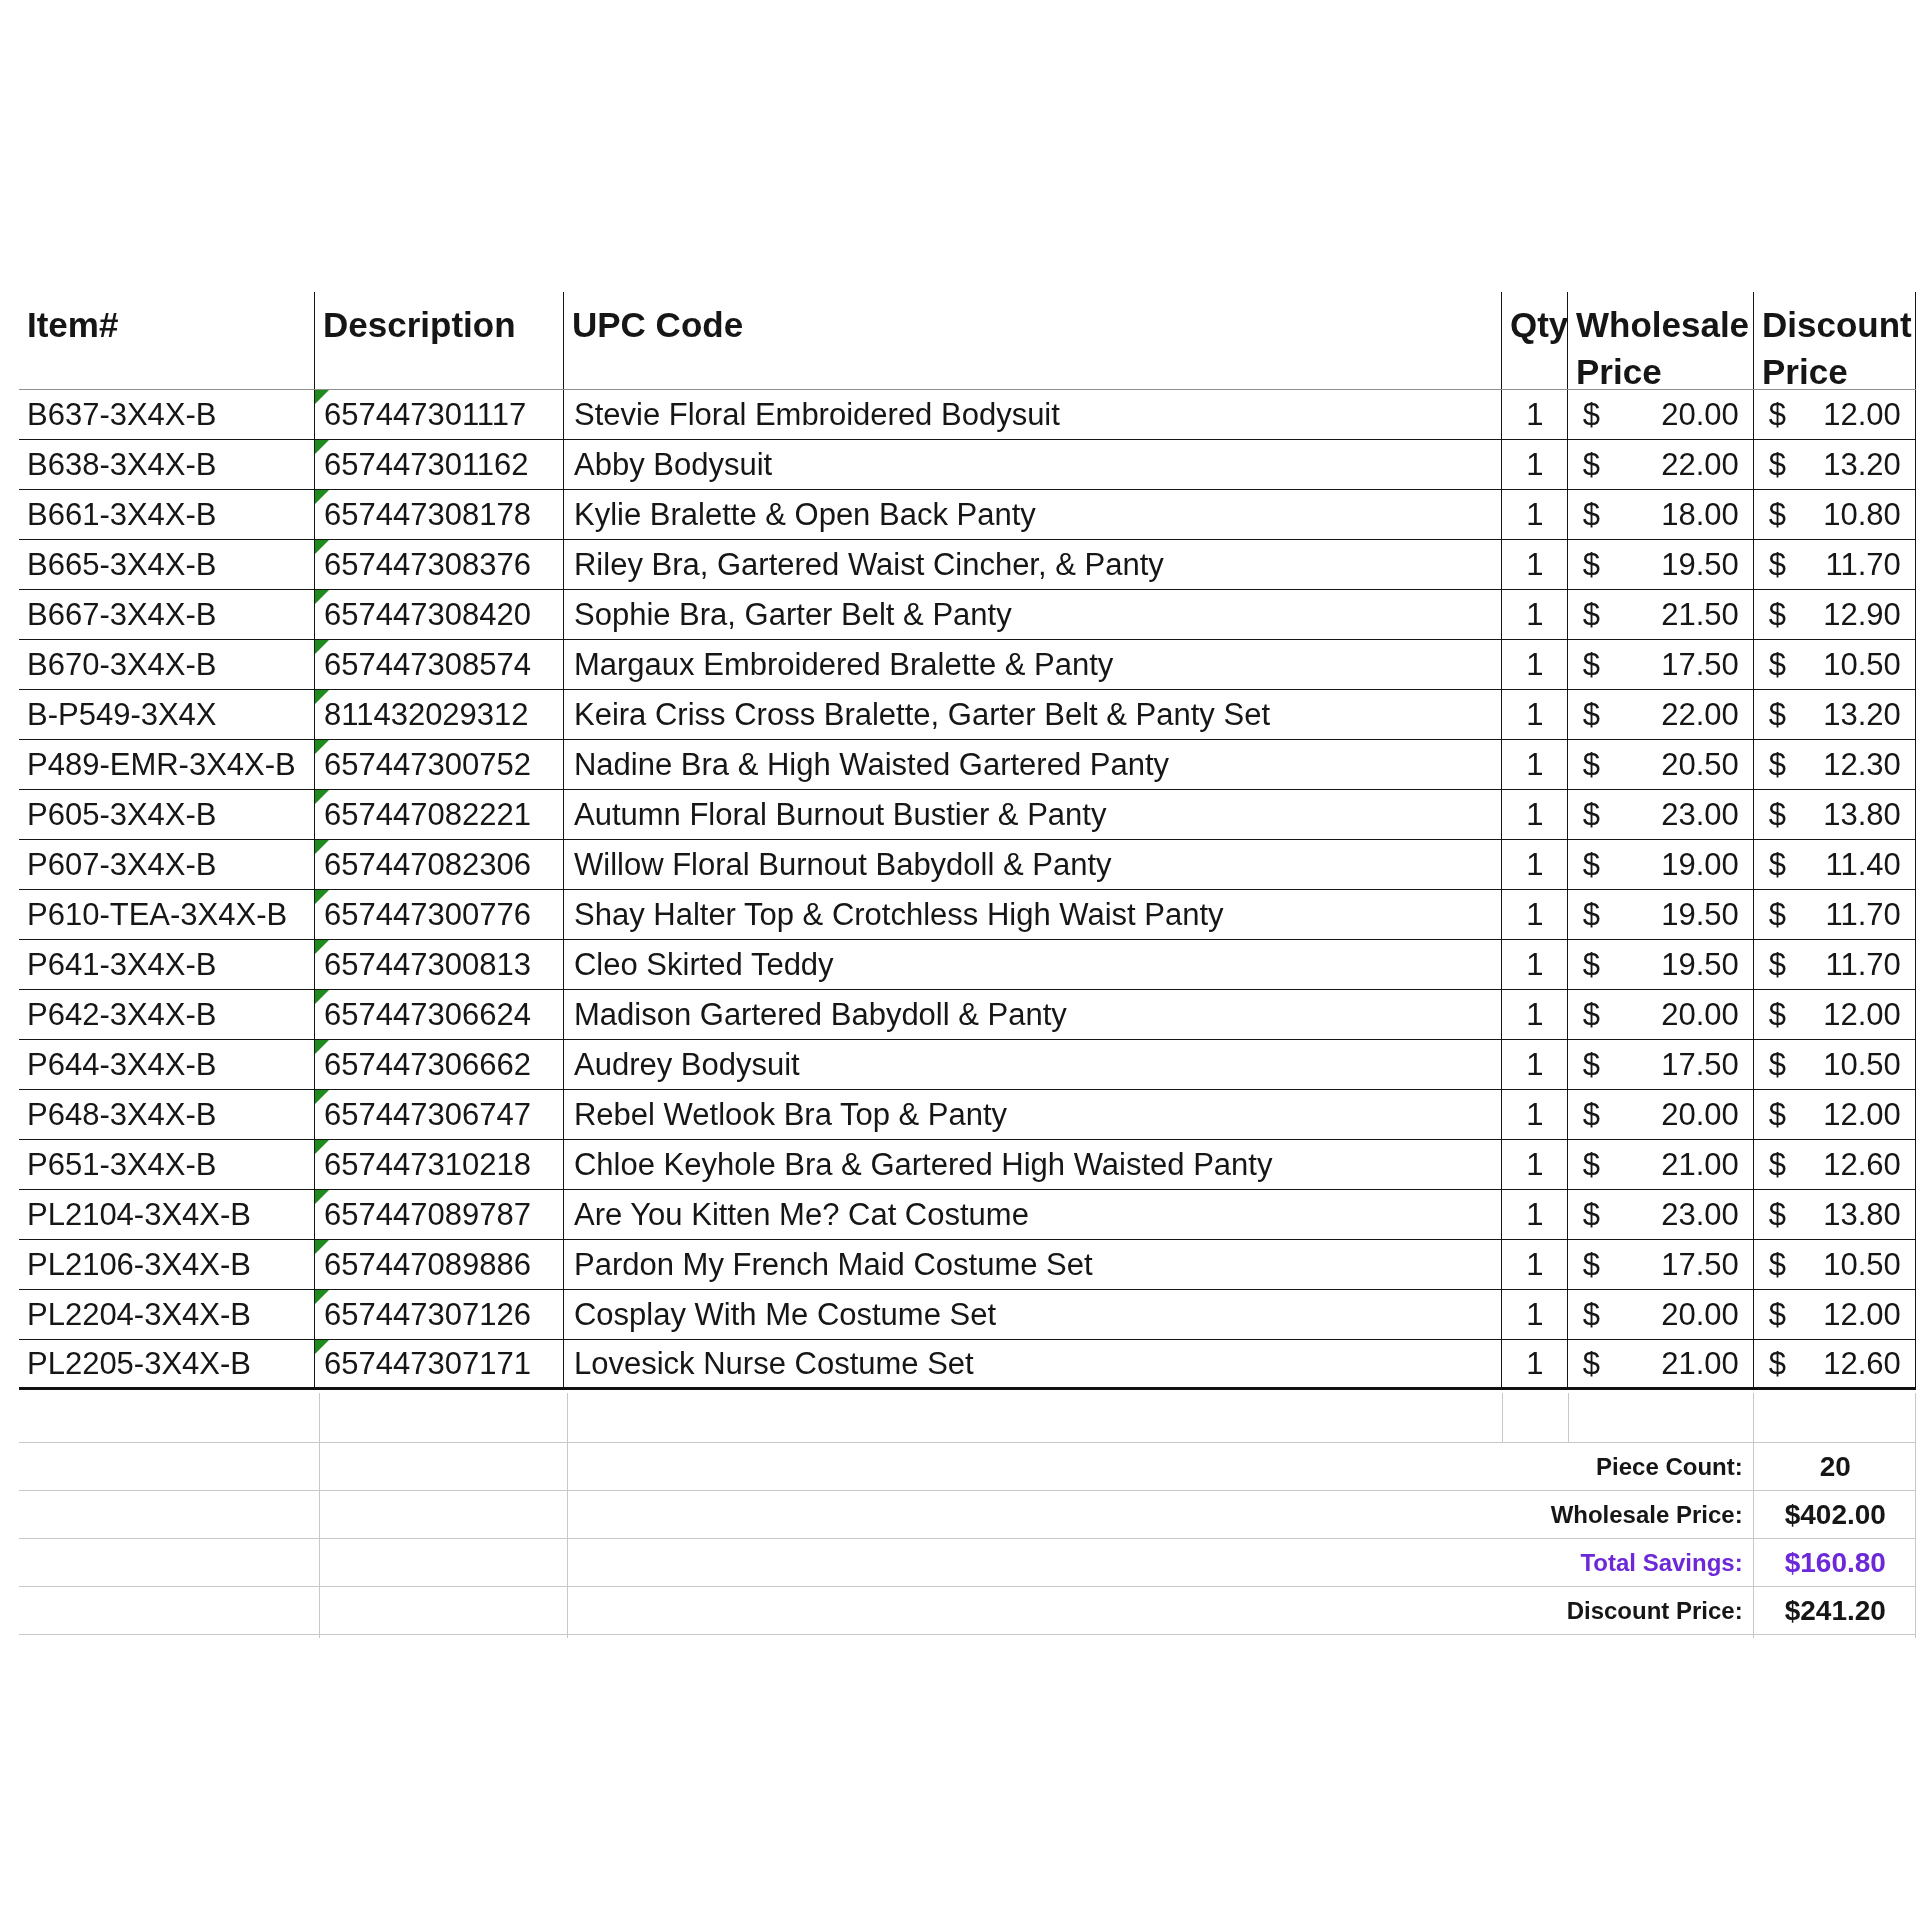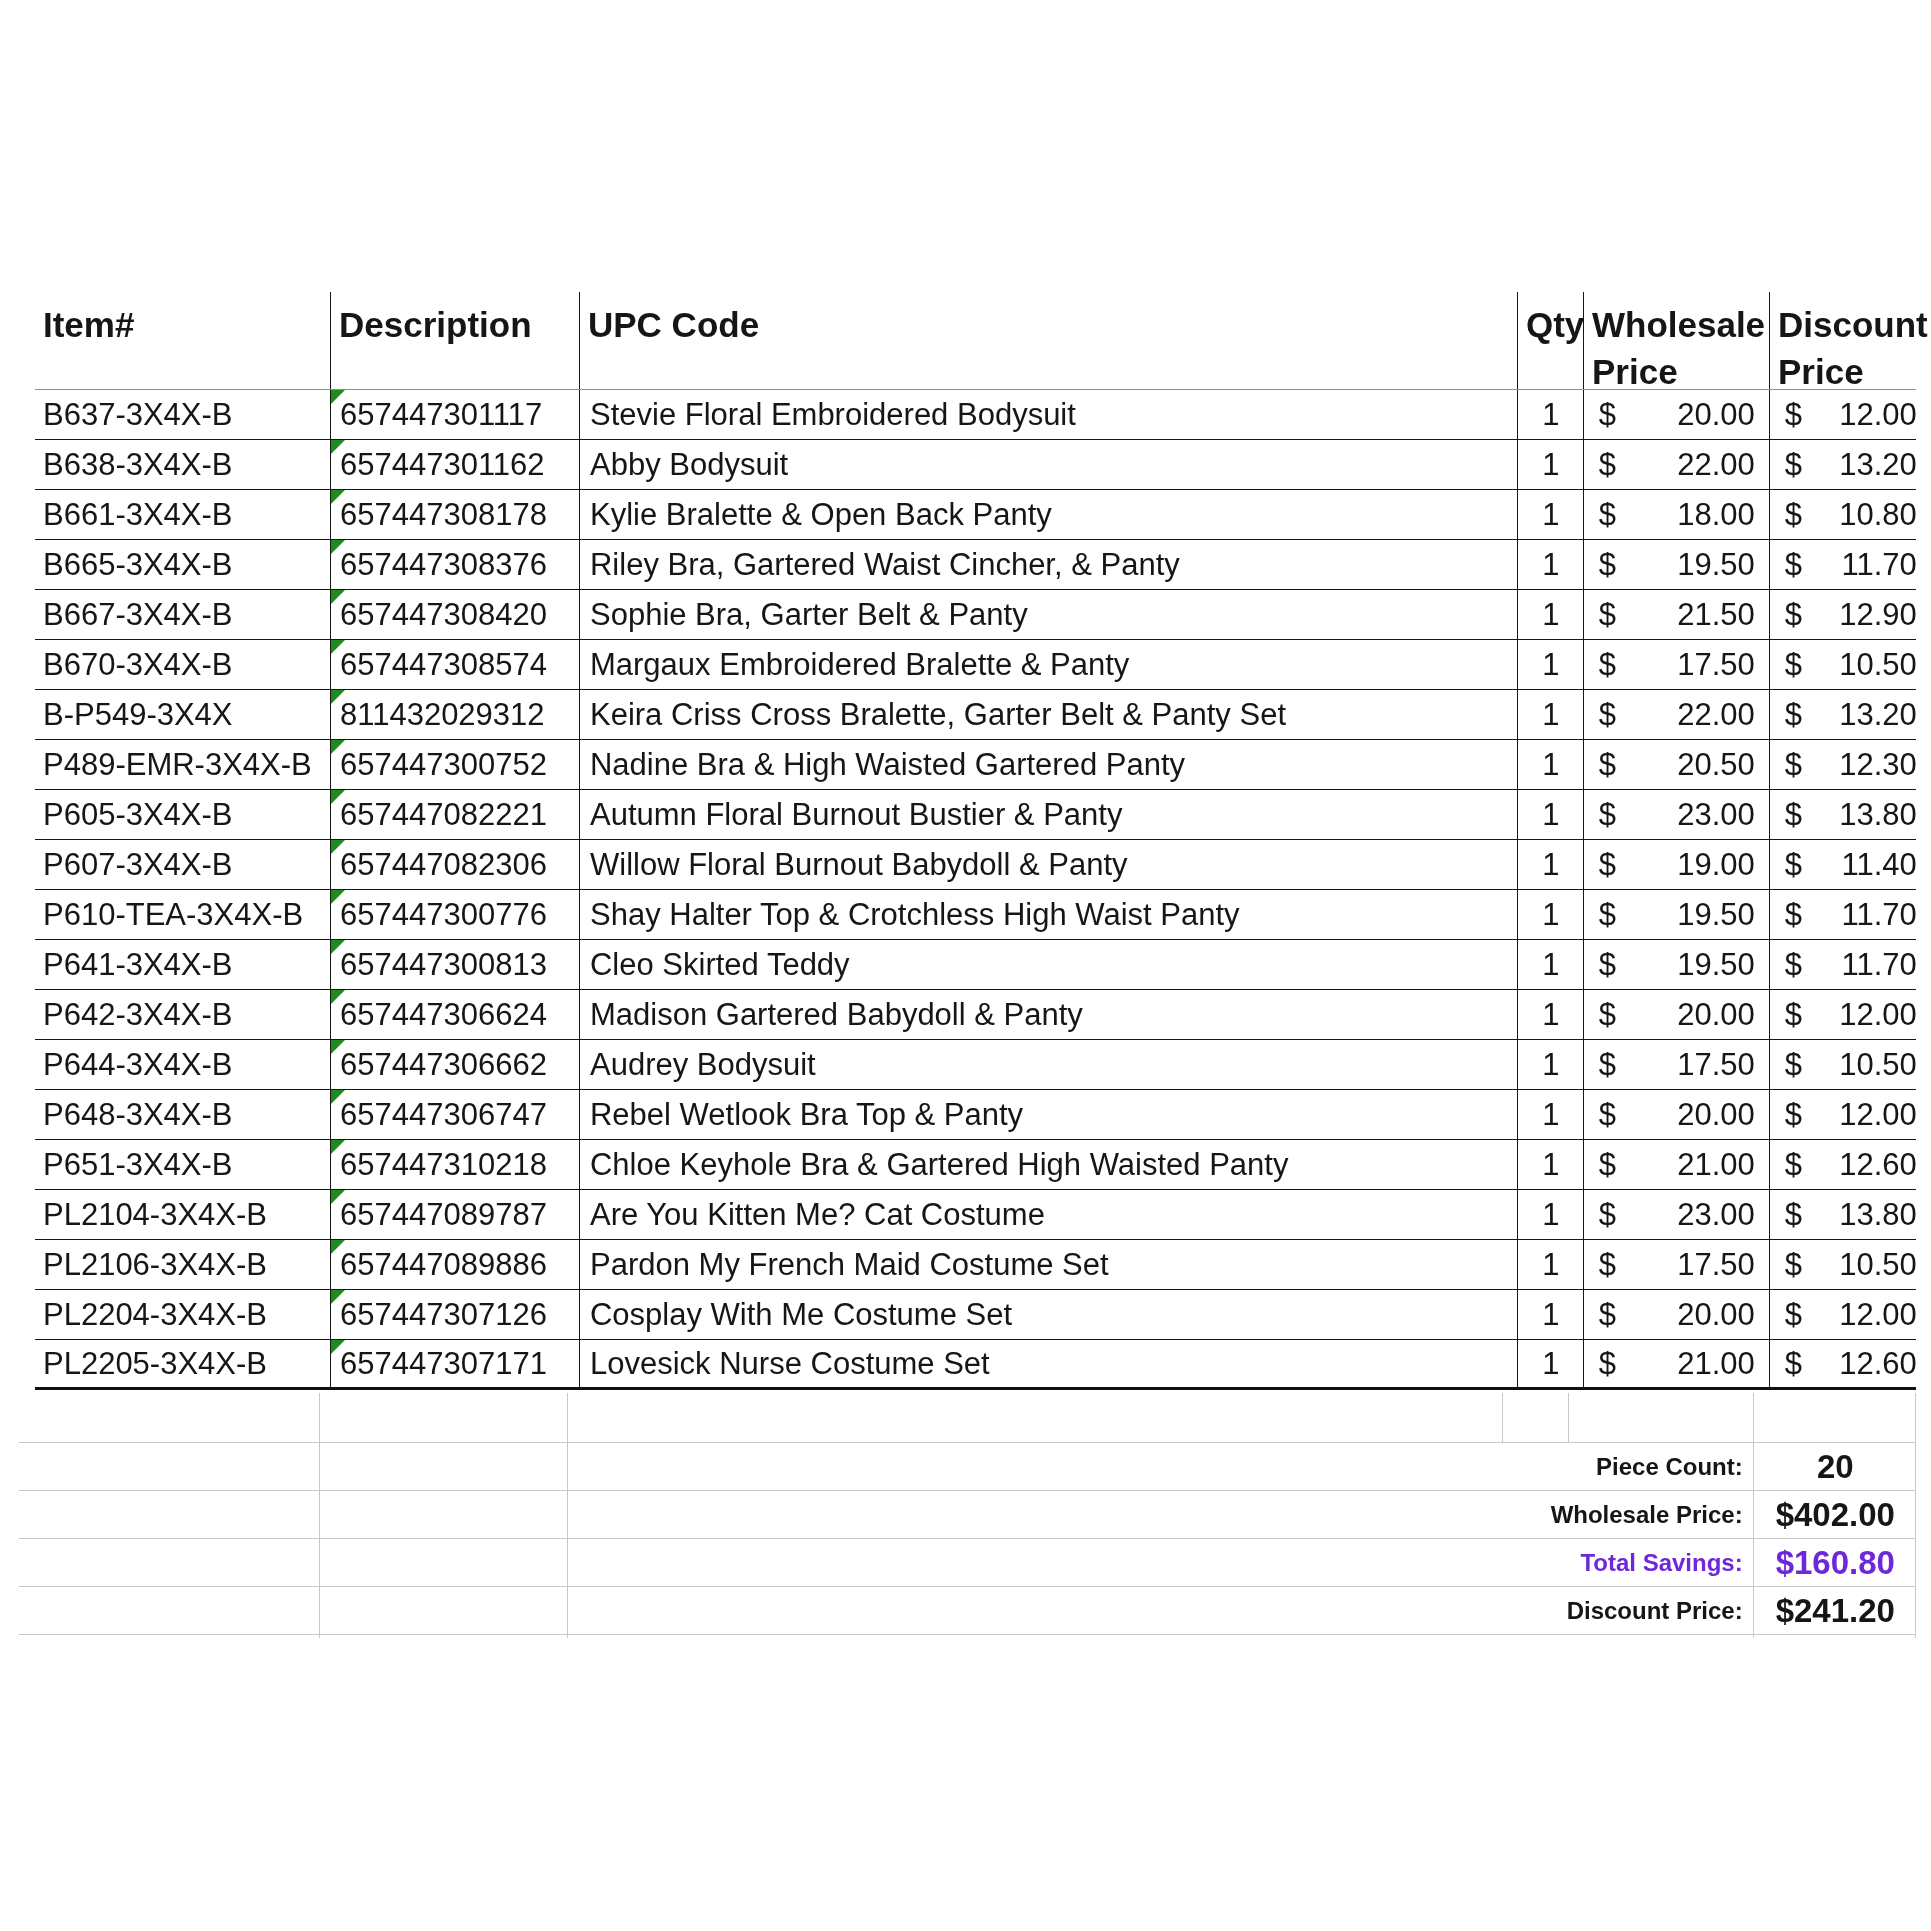--- a/index.html
+++ b/index.html
@@ -2,21 +2,21 @@
 <html><head>
 <meta charset="utf-8">
 <style>
   html,body{margin:0;padding:0;}
   body{
     width:1931px;height:1931px;background:#ffffff;overflow:hidden;
     font-family:"Liberation Sans", sans-serif;color:#161616;position:relative;
   }
   
   .sheet{position:absolute;left:19.3px;top:292px;width:1897px;}
-  .hdr-row,.tr{display:grid;grid-template-columns:296px 249px 938px 66px 186px 162px;box-sizing:border-box;margin-left:16px;}
+  .hdr-row,.tr{display:grid;grid-template-columns:296px 249px 938px 66px 186px 162px;box-sizing:border-box;}
   .hdr-row{height:98px;border-bottom:1.9px solid #8f8f8f;}
   .hdr-cell{
     box-sizing:border-box;border-right:1.9px solid #161616;
     font-weight:bold;font-size:35px;line-height:47px;padding:8.7px 5.8px 0 7.7px;
     overflow:hidden;
   }
   .hdr-cell:first-child{border-left:none;}
   .tr{height:50px;border-bottom:1.9px solid #161616;}
   .tr:last-child{border-bottom:3.9px solid #111111;}
   .td{
@@ -34,21 +34,21 @@
     border-top:14.5px solid #1f8b1f;border-right:14.5px solid transparent;
   }
   
   .below{position:absolute;left:19.3px;top:1393px;width:1897px;height:245px;}
   .spacer-row{height:50px;border-bottom:1px solid #c8c8c8;box-sizing:border-box;}
   .sum-row{
     display:grid;grid-template-columns:1735px 162px;height:48px;
     border-bottom:1px solid #c8c8c8;box-sizing:border-box;align-items:center;
   }
   .sum-label{font-weight:bold;font-size:24px;text-align:right;padding-right:11.6px;}
-  .sum-value{font-weight:bold;font-size:33px;text-align:center;}
+  .sum-value{font-weight:bold;font-size:28px;text-align:center;}
   .sum-row.red .sum-label,.sum-row.red .sum-value{color:#6d28d9;}
   .vline{position:absolute;width:1px;background:#c8c8c8;top:0;}
   .vline.short{height:50px;}
   .vline.tall{height:245px;}
 </style>
 </head>
 <body>
 
 <div class="sheet">
 

